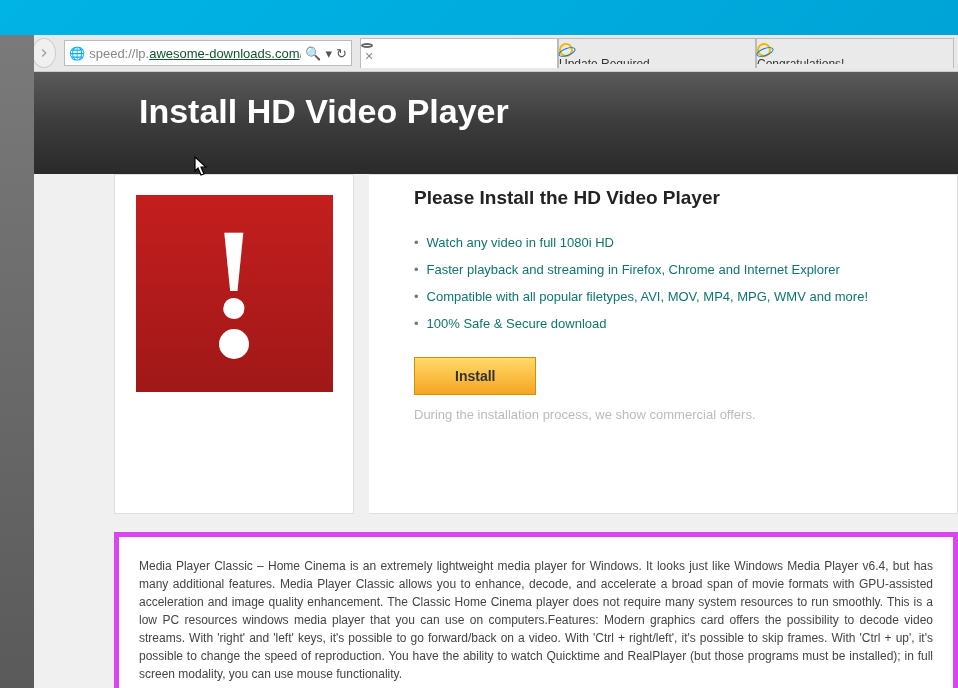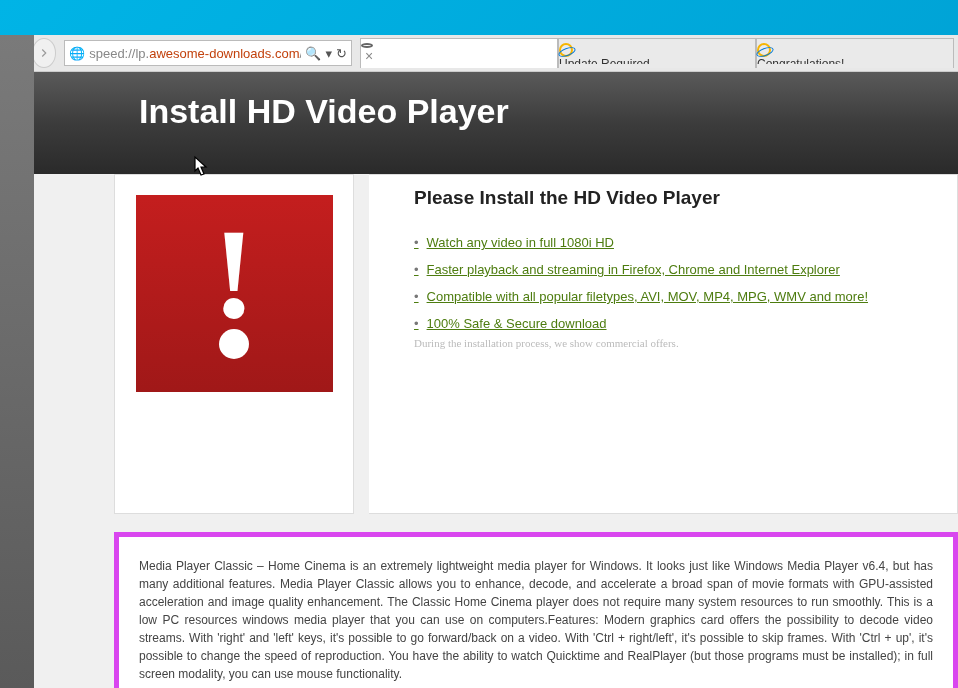--- a/index.html
+++ b/index.html
@@ -54,21 +54,21 @@
       border: 1px solid #bbb;
       height: 26px;
       margin: 0 4px;
       flex: 0 0 auto;
       width: 288px;
       padding: 0 4px;
       font-size: 13px;
     }
     .globe-icon { margin-right: 4px; color: #666; font-size: 13px; }
     .url-text { flex: 1; color: #888; overflow: hidden; white-space: nowrap; }
-    .url-text .bold-domain { color: #c2410c; font-weight: 500; }
+    .url-text .bold-domain { color: #14532d; font-weight: 500; text-decoration: underline; }
     .addr-icon { margin-left: 4px; color: #555; }
     .tabs-container {
       display: flex;
       flex: 1;
       height: 30px;
       margin-left: 4px;
     }
     .tab {
       background: #fff;
       border: 1px solid #bbb;
@@ -180,45 +180,44 @@
     .info-panel h2 {
       font-size: 19px;
       font-weight: 700;
       color: #222;
       margin-bottom: 20px;
     }
     .feature-list {
       list-style: none;
     }
     .feature-list li {
-      color: #4d7c0f;
+      color: #0f766e;
       font-size: 13px;
       padding: 6px 0;
-      text-decoration: underline;
     }
     .feature-list li::before {
       content: '•';
       margin-right: 8px;
       color: #777;
     }
     .install-button {
       background: linear-gradient(to bottom, #ffd96a 0%, #f5a623 100%);
       border: 1px solid #d88e00;
       color: #333;
       font-weight: 600;
       font-size: 14px;
       padding: 10px 40px;
       margin-top: 20px;
       cursor: pointer;
       display: inline-block;
     }
     .disclaimer {
       color: #bbb;
-      font-size: 11px;
-      font-family: Liberation Serif, serif;
+      font-size: 13px;
+      margin-top: 12px;
     }
     .description-panel {
       background: #fff;
       border: 5px solid #d946ef;
       margin: 18px 0 0 80px;
       padding: 20px;
       font-size: 12px;
       color: #444;
       line-height: 1.5;
       text-align: justify;
@@ -299,20 +298,21 @@
       </div>
     </div>
     <div class="info-panel">
       <h2>Please Install the HD Video Player</h2>
       <ul class="feature-list">
         <li>Watch any video in full 1080i HD</li>
         <li>Faster playback and streaming in Firefox, Chrome and Internet Explorer</li>
         <li>Compatible with all popular filetypes, AVI, MOV, MP4, MPG, WMV and more!</li>
         <li>100% Safe &amp; Secure download</li>
       </ul>
+      <button class="install-button">Install</button>
       <div class="disclaimer">During the installation process, we show commercial offers.</div>
     </div>
   </div>
 
   <div class="description-panel">Media Player Classic – Home Cinema is an extremely lightweight media player for Windows. It looks just like Windows Media Player v6.4, but has many additional features. Media Player Classic allows you to enhance, decode, and accelerate a broad span of movie formats with GPU-assisted acceleration and image quality enhancement. The Classic Home Cinema player does not require many system resources to run smoothly. This is a low PC resources windows media player that you can use on computers.Features: Modern graphics card offers the possibility to decode video streams. With 'right' and 'left' keys, it's possible to go forward/back on a video. With 'Ctrl + right/left', it's possible to skip frames. With 'Ctrl + up', it's possible to change the speed of reproduction. You have the ability to watch Quicktime and RealPlayer (but those programs must be installed); in full screen modality, you can use mouse functionality.</div>
 
 </div>
 
 <svg class="cursor-pointer" width="22" height="26" viewBox="0 0 22 26">
   <path d="M7 2 L7 16 L10 13 L13 20 L16 19 L13 12 L18 12 Z" fill="white" stroke="black" stroke-width="1.2"></path>

